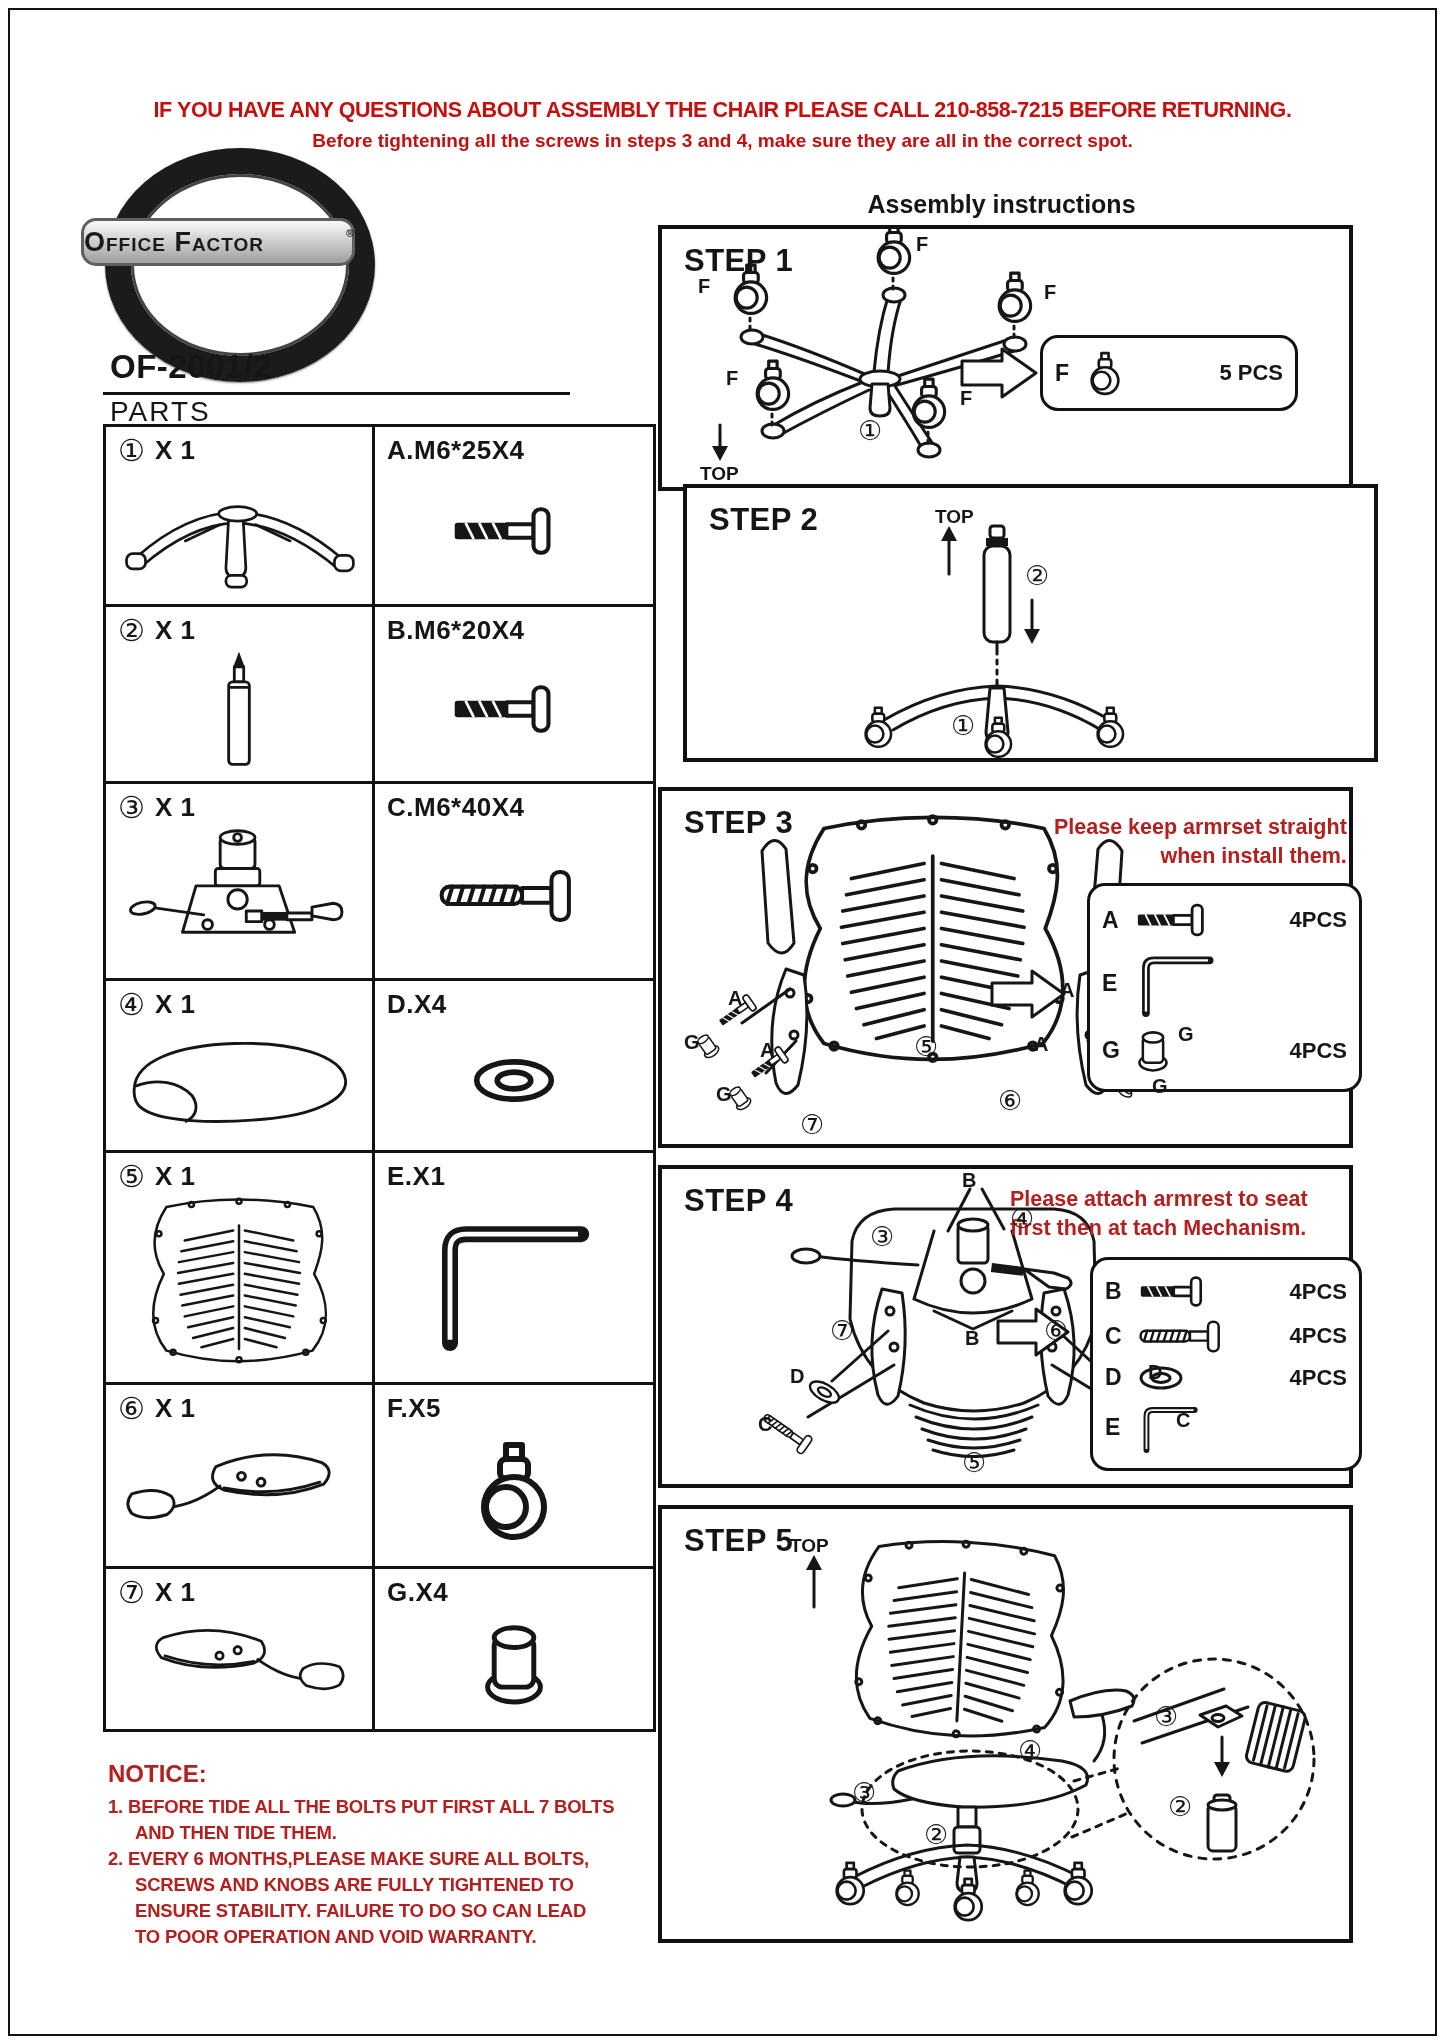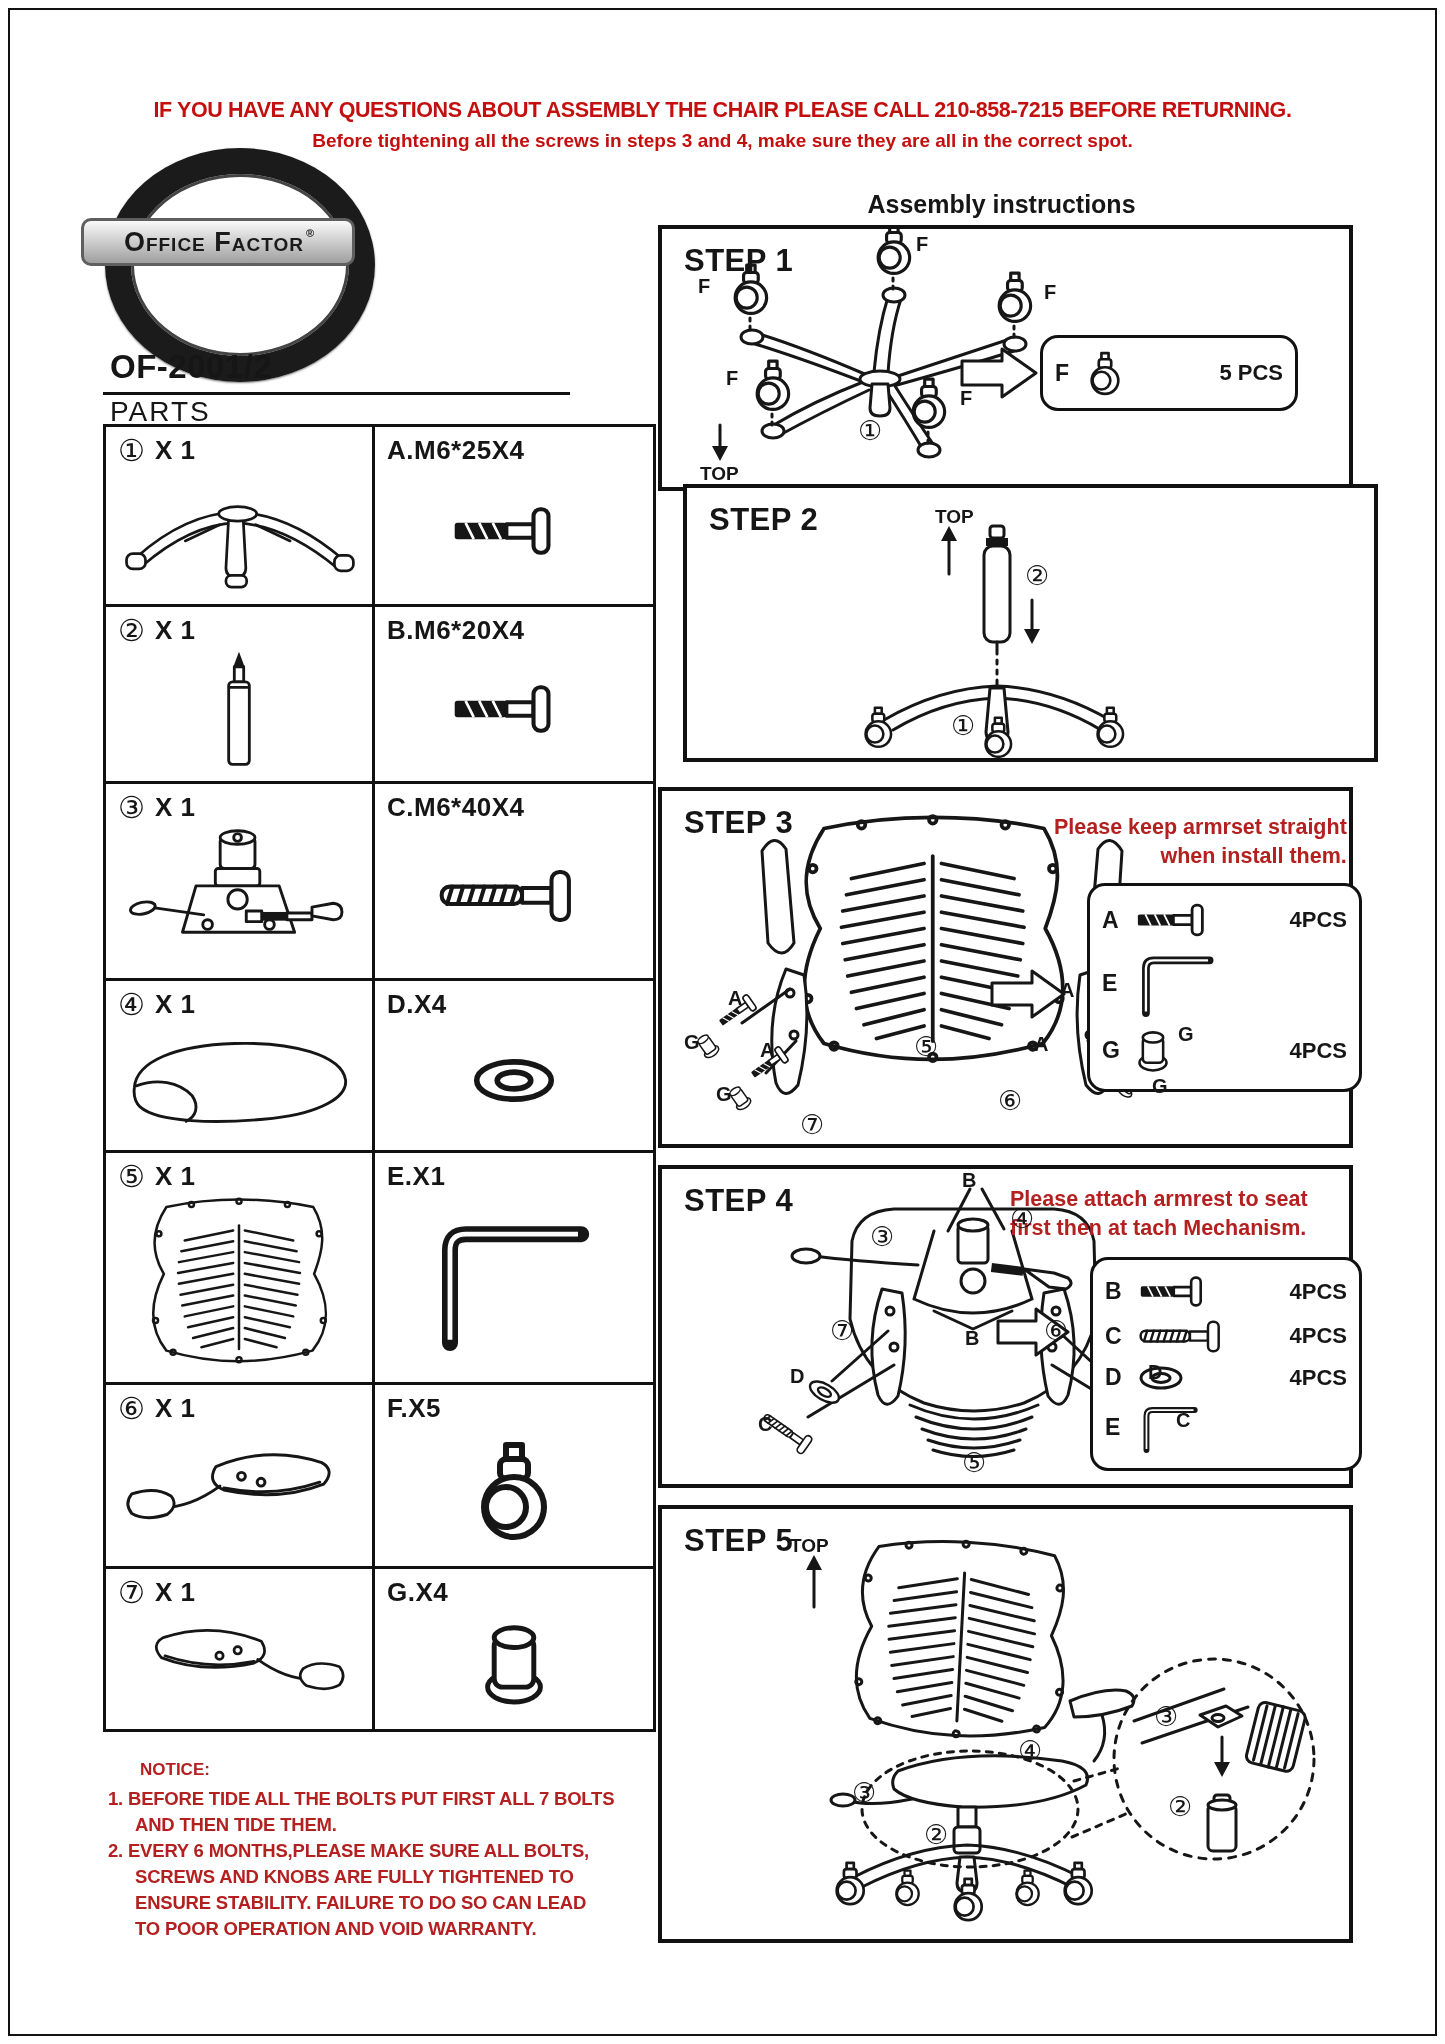--- a/index.html
+++ b/index.html
@@ -5,38 +5,38 @@
   html,body{margin:0;padding:0;background:#fff;}
   body{font-family:"Liberation Sans","DejaVu Sans",sans-serif;color:#161616;}
   .page{position:relative;width:1445px;height:2044px;background:#fff;overflow:hidden;}
   .frame{position:absolute;left:8px;top:8px;right:8px;bottom:8px;border:2px solid #111;}
   .abs{position:absolute;}
   .hdr1{left:0;top:98px;width:100%;text-align:center;font-weight:700;font-size:21.5px;color:#c3100f;letter-spacing:-0.4px;}
   .hdr2{left:0;top:130px;width:100%;text-align:center;font-weight:700;font-size:19px;color:#c3100f;}
   
   .logo{left:95px;top:148px;width:240px;height:182px;}
   .ring{position:absolute;left:10px;top:0;width:218px;height:182px;border-radius:50%;border:26px solid #1b1b1b;box-shadow:inset 0 0 0 3px #444,0 1px 2px rgba(0,0,0,.5);}
-  .bar{position:absolute;left:-14px;top:70px;width:268px;height:42px;background:linear-gradient(#fafafa,#9f9f9f);border:3px solid #5f5f5f;border-radius:10px;display:flex;align-items:center;justify-content:center;}
+  .bar{position:absolute;left:-14px;top:70px;width:268px;height:42px;background:linear-gradient(#fafafa,#9f9f9f);border:3px solid #5f5f5f;border-radius:15px;display:flex;align-items:center;justify-content:space-between;}
   .bar-text{font-weight:700;font-size:27px;font-variant:small-caps;letter-spacing:1px;color:#1a1a1a;}
   .bar-reg{font-size:11px;font-weight:700;vertical-align:top;position:relative;top:-9px;left:2px;}
   .model{left:110px;top:348px;font-weight:700;font-size:33px;letter-spacing:0.5px;}
   .model-line{left:103px;top:392px;width:467px;height:3px;background:#111;}
   .parts-title{left:110px;top:396px;font-size:28px;letter-spacing:2px;}
   
   .ptable{left:103px;top:424px;width:547px;border:3px solid #111;display:grid;grid-template-columns:269px 1fr;grid-template-rows:180px 177px 197px 172px 232px 184px 160px;background:#fff;}
   .pcell{position:relative;border-bottom:3px solid #111;display:flex;align-items:center;justify-content:center;}
   .pcell.lc{border-right:3px solid #111;}
   .pcell.last{border-bottom:none;}
   .phead{position:absolute;left:12px;top:8px;display:flex;align-items:center;gap:10px;}
   .circ{font-size:30px;line-height:30px;font-weight:400;}
   .qty,.hwname{font-weight:700;font-size:26px;letter-spacing:0.5px;}
   .picon{margin-top:30px;}
   
   .notice{left:108px;top:1760px;width:520px;color:#b3201f;font-weight:700;}
-  .notice .t{font-size:17px;margin-bottom:6px;margin-left:32px;}
+  .notice .t{font-size:24px;margin-bottom:6px;}
   .notice .l{font-size:18.5px;line-height:26px;letter-spacing:-0.2px;}
   .notice .ind{padding-left:27px;}
   
   .asm-title{left:658px;top:190px;width:687px;text-align:center;font-weight:700;font-size:25px;}
   .step{position:absolute;left:658px;width:687px;border:4px solid #111;background:#fff;}
   .step-label{position:absolute;left:22px;top:14px;font-weight:700;font-size:31px;letter-spacing:0.5px;z-index:3;}
   .dlbl{position:absolute;font-weight:700;font-size:20px;z-index:3;}
   .dtop{position:absolute;font-weight:700;font-size:19px;z-index:3;}
   .dcirc{position:absolute;font-size:27px;font-weight:400;z-index:3;}
   .rednote{position:absolute;color:#b3201f;font-weight:700;font-size:21.5px;line-height:29px;z-index:3;}

